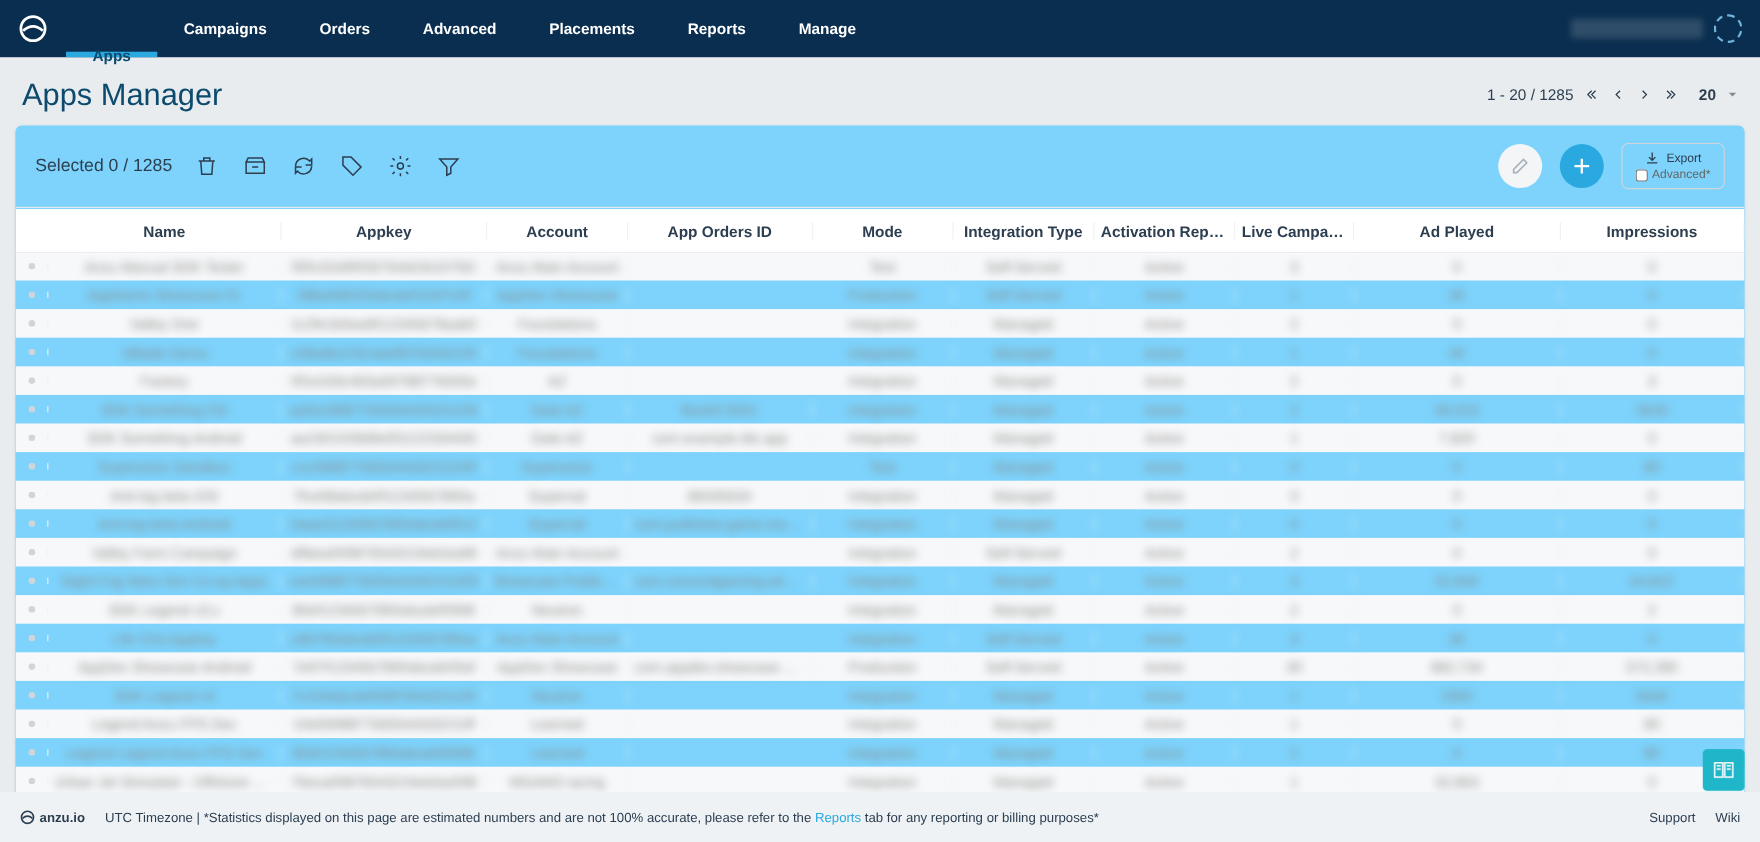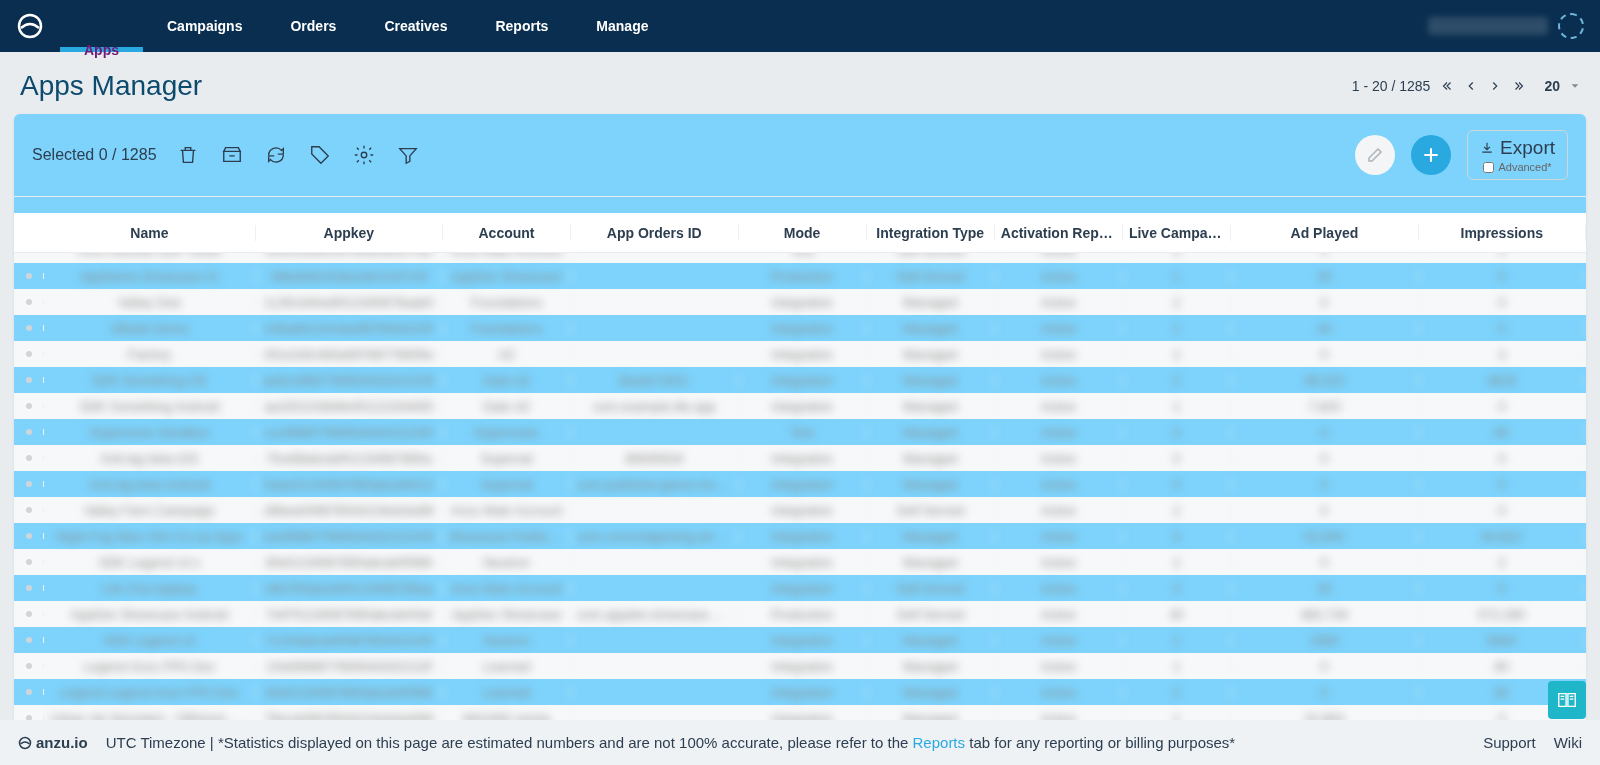--- a/index.html
+++ b/index.html
@@ -1,87 +1,88 @@
 <!DOCTYPE html>
 <html><head>
 <meta charset="utf-8">
 <style>
 * { margin: 0; padding: 0; box-sizing: border-box; }
 body { font-family: -apple-system, BlinkMacSystemFont, "Segoe UI", Arial, sans-serif; background: #e8ecef; width: 1600px; height: 765px; overflow: hidden; font-size: 14px; color: #333; }
 .topnav { display: flex; align-items: center; background: #0a2e4f; height: 52px; }
 .logo-box { width: 60px; height: 52px; display: flex; align-items: center; justify-content: center; }
 .nav-tabs { display: flex; height: 52px; }
 .nav-tab { display: flex; align-items: center; justify-content: center; padding: 0 24px; color: #fff; font-weight: 600; cursor: pointer; font-size: 14px; }
-.nav-tab.active { background: #2aa9e0; color: #701a75; margin-top: 47px; }
+.nav-tab.active { background: #2aa9e0; color: #0c4a6e; margin-top: 47px; }
 .nav-spacer { flex: 1; }
 .user-area { display: flex; align-items: center; gap: 10px; padding: 0 16px; }
 .user-blur { width: 120px; height: 18px; background: rgba(255,255,255,0.15); border-radius: 3px; filter: blur(3px); }
 .user-avatar { width: 26px; height: 26px; border-radius: 50%; border: 2px dashed #6fb6dc; }
 .page-header { display: flex; align-items: center; padding: 18px 20px 12px; }
 .page-title { font-size: 28px; font-weight: 400; color: #0c4a6e; }
 .page-header-spacer { flex: 1; }
 .pager { display: flex; align-items: center; gap: 10px; color: #2c3e50; font-size: 14px; }
 .pager svg { width: 14px; height: 14px; stroke: #2c3e50; fill: none; stroke-width: 2; cursor: pointer; }
 .panel { background: #7dd3fc; margin: 0 14px; border-radius: 6px; box-shadow: 0 1px 3px rgba(0,0,0,0.08); overflow: hidden; }
 .toolbar { display: flex; align-items: center; padding: 16px 18px; border-bottom: 1px solid #eaecef; }
 .selected-label { font-size: 16px; color: #2c3e50; margin-right: 20px; }
 .tool-icons { display: flex; gap: 22px; }
 .tool-icon { width: 22px; height: 22px; stroke: #2c3e50; fill: none; stroke-width: 1.5; cursor: pointer; }
 .toolbar-spacer { flex: 1; }
 .edit-circle { width: 40px; height: 40px; border-radius: 50%; background: #f3f5f7; display: flex; align-items: center; justify-content: center; cursor: pointer; margin-right: 16px; }
 .edit-circle svg { width: 18px; height: 18px; stroke: #aab3bb; fill: none; stroke-width: 2; }
 .add-circle { width: 40px; height: 40px; border-radius: 50%; background: #2aa9e0; display: flex; align-items: center; justify-content: center; cursor: pointer; margin-right: 16px; }
 .add-circle svg { width: 20px; height: 20px; stroke: #fff; fill: none; stroke-width: 2.5; }
 .export-box { border: 1px solid #d0d5da; border-radius: 6px; padding: 6px 12px; display: flex; flex-direction: column; align-items: center; gap: 2px; cursor: pointer; }
-.export-top { display: flex; align-items: center; gap: 6px; color: #2c3e50; font-size: 19px; }
+.export-top { display: flex; align-items: center; gap: 6px; color: #2c3e50; font-size: 11px; }
 .export-top svg { width: 14px; height: 14px; stroke: #2c3e50; fill: none; stroke-width: 2; }
 .export-adv { display: flex; align-items: center; gap: 4px; font-size: 11px; color: #666; }
 .export-adv input { width: 11px; height: 11px; }
 .table-wrap { height: 552px; overflow-y: auto; position: relative; }
-.thead-row { display: flex; align-items: center; height: 40px; border-bottom: 1px solid #eaecef; font-weight: 600; color: #2c3e50; font-size: 14px; background: #fff; position: sticky; top: 16px; z-index: 1; }
+.thead-row { display: flex; align-items: center; height: 40px; border-bottom: 1px solid #eaecef; font-weight: 600; color: #2c3e50; font-size: 14px; background: #fff; position: sticky; top: 1px; z-index: 1; }
 .tbody-row { display: flex; align-items: center; height: 26px; font-size: 13px; color: #555; }
 .tbody-row:nth-child(odd) { background: #f7f8f9; }
 .cell { text-align: center; overflow: hidden; white-space: nowrap; text-overflow: ellipsis; padding: 0 6px; border-right: 1px solid #eef0f2; }
 .cell-chk { width: 30px; flex: none; display: flex; align-items: center; justify-content: center; }
 .cell-chk .dot { width: 6px; height: 6px; border-radius: 50%; background: #d0d5da; }
 .c-name { width: 215px; }
 .c-appkey { width: 190px; }
 .c-account { width: 130px; }
 .c-bundle { width: 170px; }
 .c-mode { width: 130px; }
 .c-integration { width: 130px; }
 .c-activation { width: 130px; }
 .c-live { width: 110px; }
 .c-adplayed { width: 190px; }
 .c-impressions { width: 170px; }
 .status-active { color: #3cb371; }
 .status-other { color: #d4a84a; }
 .blur-cell { filter: blur(4px); color: #888; }
-.footer { position: fixed; bottom: 0; left: 0; right: 0; height: 45px; background: #eef2f5; display: flex; align-items: center; padding: 0 18px; font-size: 15px; color: #2c3e50; gap: 18px; }
+.footer { position: fixed; bottom: 0; left: 0; right: 0; height: 45px; background: #eef2f5; display: flex; align-items: center; padding: 0 18px; font-size: 12px; color: #2c3e50; gap: 18px; }
 .footer a { color: #2aa9e0; text-decoration: none; }
 .footer-spacer { flex: 1; }
 .footer-link { cursor: pointer; color: #2c3e50; }
 .float-book { position: fixed; right: 14px; bottom: 46px; width: 38px; height: 38px; background: #1fb6c9; border-radius: 4px; display: flex; align-items: center; justify-content: center; cursor: pointer; }
 .float-book svg { width: 22px; height: 22px; stroke: #fff; fill: none; stroke-width: 1.5; }
 </style>
 </head>
 <body>
 
 <div class="topnav">
   <div class="logo-box">
     <svg width="28" height="28" viewBox="0 0 28 28" stroke="#fff" fill="none" stroke-width="2.5">
         <circle cx="14" cy="14" r="11"></circle>
         <path d="M5 16 Q14 8 23 16"></path>
       </svg>
   </div>
   <div class="nav-tabs" id="nav-tabs">
       <div class="nav-tab active">Apps</div>
       <div class="nav-tab">Campaigns</div>
       <div class="nav-tab">Orders</div>
-      <div class="nav-tab">Creatives</div>
+      <div class="nav-tab">Advanced</div>
+      <div class="nav-tab">Placements</div>
       <div class="nav-tab">Reports</div>
       <div class="nav-tab">Manage</div>
     </div>
   <div class="nav-spacer"></div>
   <div class="user-area">
     <div class="user-blur"></div>
     <div class="user-avatar"></div>
   </div>
 </div>
 

